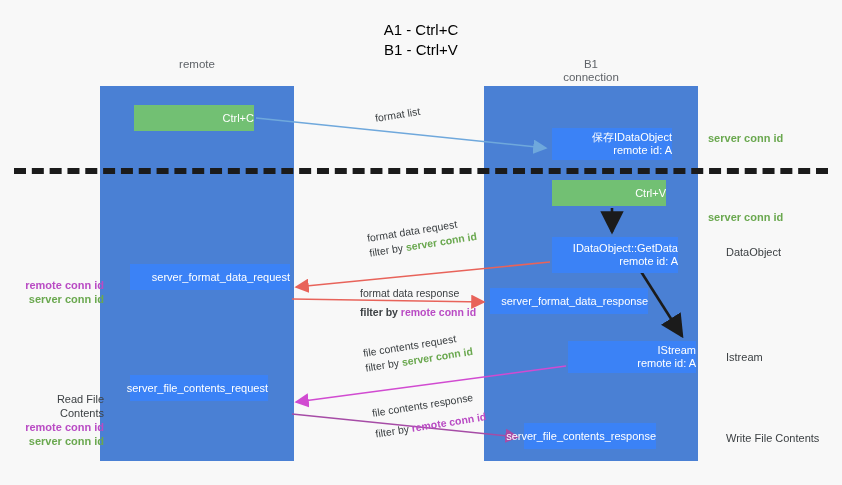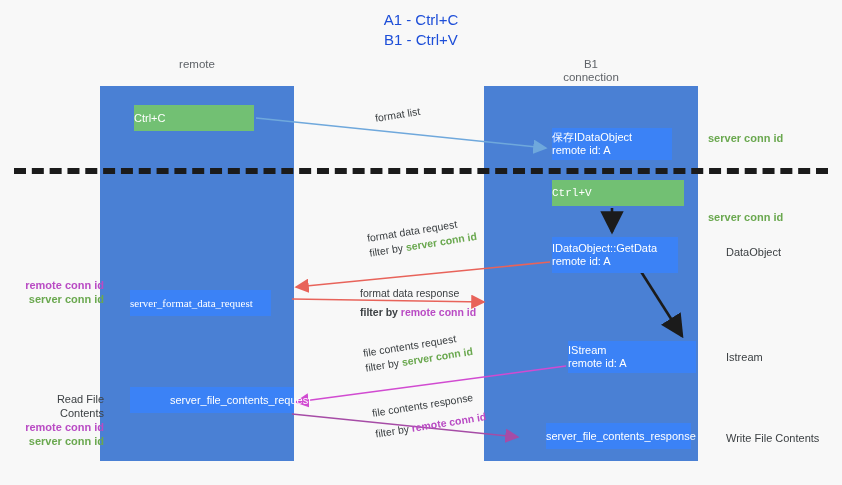--- a/index.html
+++ b/index.html
@@ -7,22 +7,22 @@
     width:842px;height:485px;
     background:#f8f8f8;
     font-family:"Liberation Sans","DejaVu Sans",sans-serif;
     position:relative;overflow:hidden;
   }
   #stage{position:absolute;inset:0;}
   .abs{position:absolute;}
 
   
   #title{
-    left:0;top:10px;width:842px;text-align:center;
-    font-size:15px;color:#1d4ed8;line-height:20px;
+    left:0;top:20px;width:842px;text-align:center;
+    font-size:15px;color:#000000;line-height:20px;
   }
 
   
   .col-head{
     text-align:center;font-size:11.5px;color:#5f6368;line-height:13px;
   }
   #head-a1{left:100px;top:58px;width:194px;}
   #head-b1{left:484px;top:58px;width:214px;}
 
   
@@ -33,36 +33,36 @@
   
   #divider{
     left:14px;top:168px;width:814px;height:0;
     border-top:6px dashed #1b1b1b;
   }
 
   
   .node{
     box-sizing:border-box;
     display:flex;flex-direction:column;
-    align-items:flex-start;justify-content:center;
+    align-items:flex-end;justify-content:center;
     color:#ffffff;font-size:11px;line-height:13px;
     text-align:center;
   }
   .node.orange{background:#3b82f6;}
   .node.green{background:#72c073;}
 
   #n-ctrlc{left:134px;top:105px;width:120px;height:26px;}
   #n-idataobject{left:552px;top:128px;width:120px;height:32px;}
-  #n-ctrlv{left:552px;top:180px;width:132px;height:26px;font-family:Liberation Mono, monospace;}
+  #n-ctrlv{left:552px;top:180px;width:114px;height:26px;}
   #n-getdata{left:552px;top:237px;width:126px;height:36px;}
-  #n-fmt-req{left:130px;top:290px;width:141px;height:26px;font-family:Liberation Serif, serif;}
+  #n-fmt-req{left:130px;top:264px;width:160px;height:26px;}
   #n-fmt-resp{left:490px;top:288px;width:158px;height:26px;}
   #n-istream{left:568px;top:341px;width:128px;height:32px;}
-  #n-file-req{left:130px;top:387px;width:164px;height:26px;padding-left:40px;}
-  #n-file-resp{left:524px;top:423px;width:145px;height:26px;margin-left:22px;}
+  #n-file-req{left:130px;top:375px;width:138px;height:26px;padding-left:40px;}
+  #n-file-resp{left:524px;top:423px;width:132px;height:26px;}
 
   
   .side{font-size:11px;line-height:14px;}
   .green-txt{color:#6aa84f;font-weight:bold;}
   .purple-txt{color:#b94bc4;font-weight:bold;}
   .dark-txt{color:#3c4043;padding-left:18px;}
   .bold{font-weight:bold;}
 
   #lbl-server-1{left:708px;top:131px;}
   #lbl-server-2{left:708px;top:210px;}
@@ -161,20 +161,23 @@
 
   <div class="abs node orange" id="n-getdata">
     <span>IDataObject::GetData</span>
     <span>remote id: A</span>
   </div>
 
   <div class="abs node orange" id="n-fmt-req">
     <span>server_format_data_request</span>
   </div>
 
+  <div class="abs node orange" id="n-fmt-resp">
+    <span>server_format_data_response</span>
+  </div>
 
   <div class="abs node orange" id="n-istream">
     <span>IStream</span>
     <span>remote id: A</span>
   </div>
 
   <div class="abs node orange" id="n-file-req">
     <span>server_file_contents_request</span>
   </div>
 

